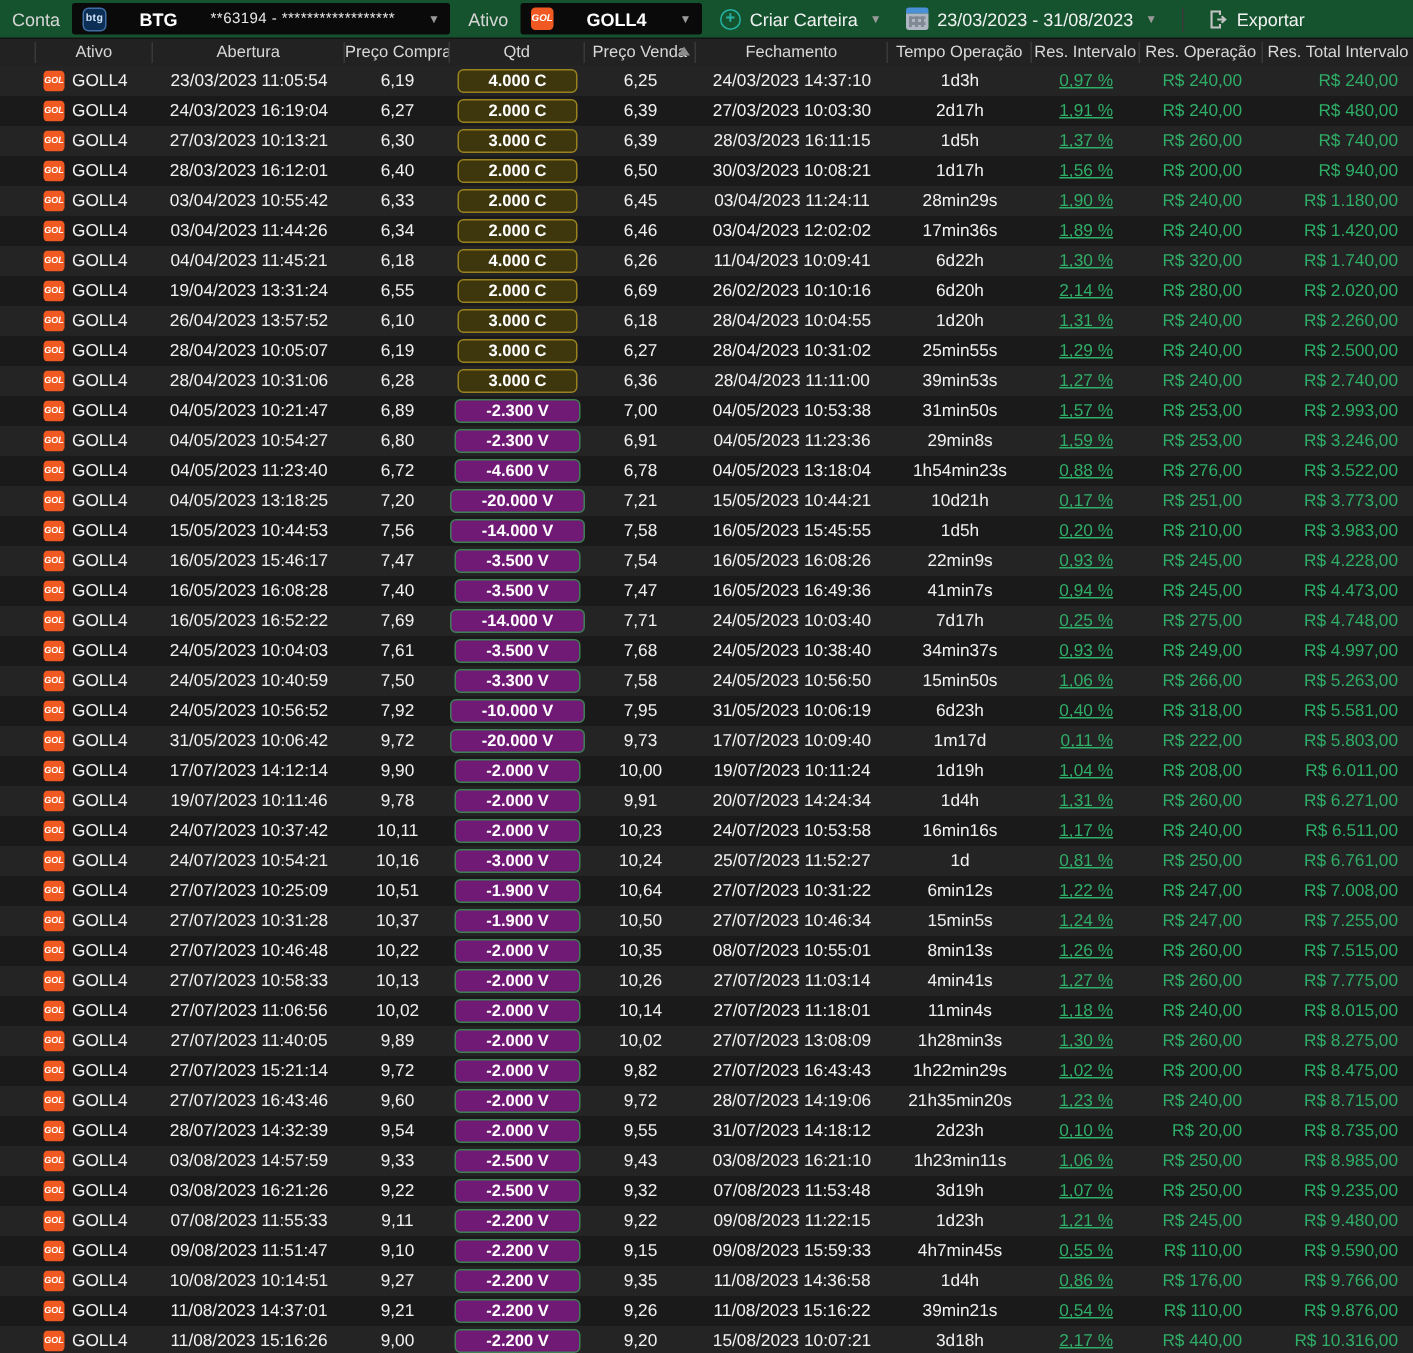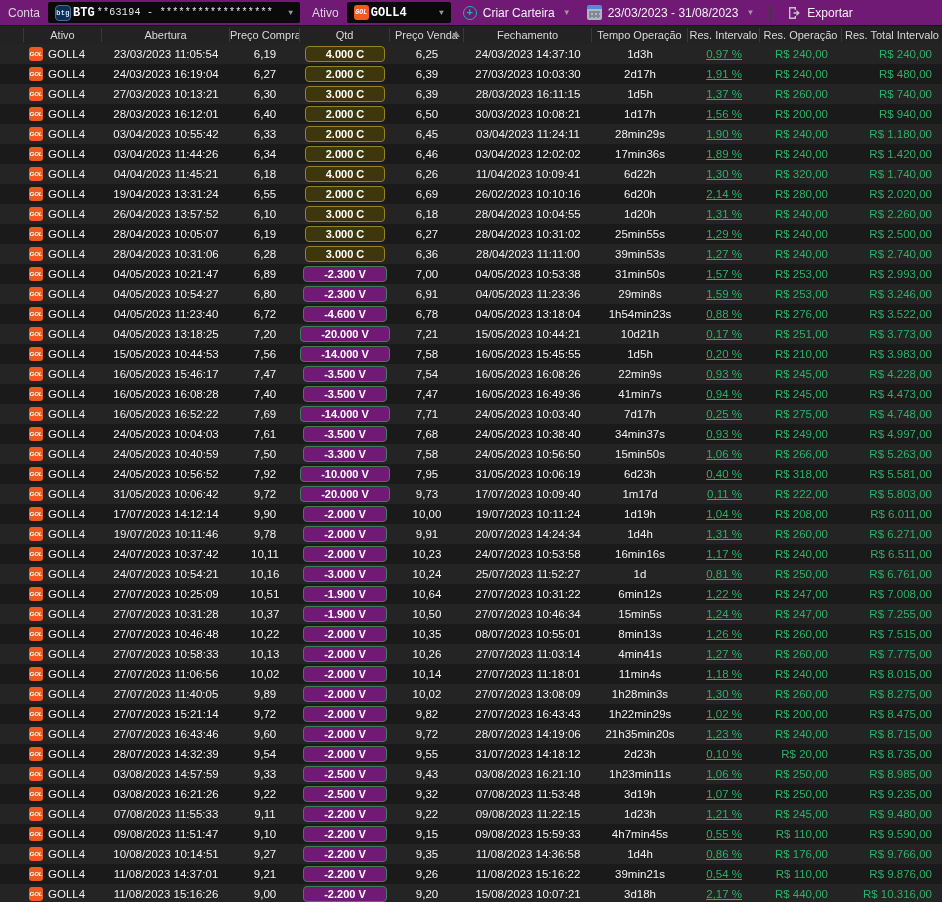--- a/index.html
+++ b/index.html
@@ -5,29 +5,28 @@
   * { margin:0; padding:0; box-sizing:border-box; }
   html,body { width:942px; height:902px; overflow:hidden; }
   body {
     background:#1a1a1a;
     font-family:"Liberation Sans", sans-serif;
     color:#f0f0f0;
     -webkit-font-smoothing:antialiased;
   }
   
   .toolbar {
-    height:26px; background:#701a75; display:flex; align-items:center;
+    height:26px; background:#14532d; display:flex; align-items:center;
     padding:0 8px; gap:8px; border-bottom:1px solid #141414;
   }
   .tb-label { font-size:12px; color:#d6d6d6; }
   .dropdown {
     height:21px; background:#0a0a0a; border-radius:2px;
-    display:flex; align-items:center; gap:2px; padding:0 7px;
+    display:flex; align-items:center; gap:22px; padding:0 7px;
     cursor:pointer;
-    font-family:Liberation Mono, monospace;
   }
   .caret { font-size:8px; color:#9a9a9a; margin-left:2px; }
   .logo-btg {
     width:16px; height:16px; border-radius:4px; background:#0e2f55;
     border:1px solid #3f6ea6; color:#cfe2f7; font-size:7px; font-weight:bold;
     display:flex; align-items:center; justify-content:center; letter-spacing:0.3px;
   }
   .broker-name { font-size:12px; font-weight:bold; color:#ffffff; }
   .account-num { font-size:10px; color:#e8e8e8; letter-spacing:0.3px; }
   .logo-gol {

